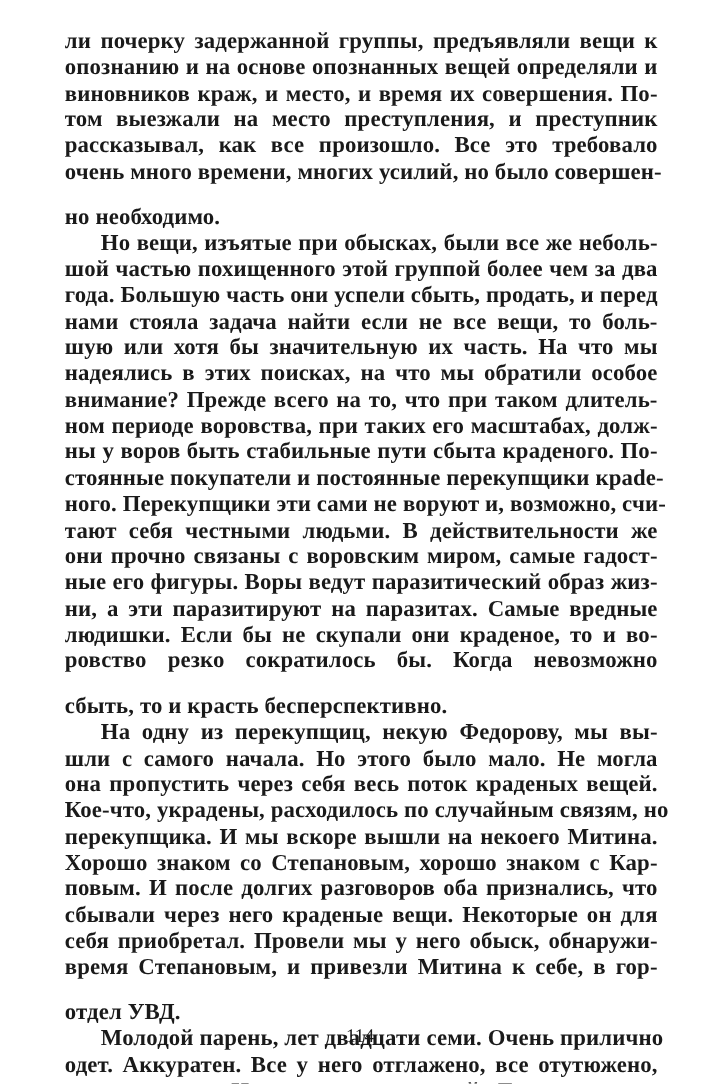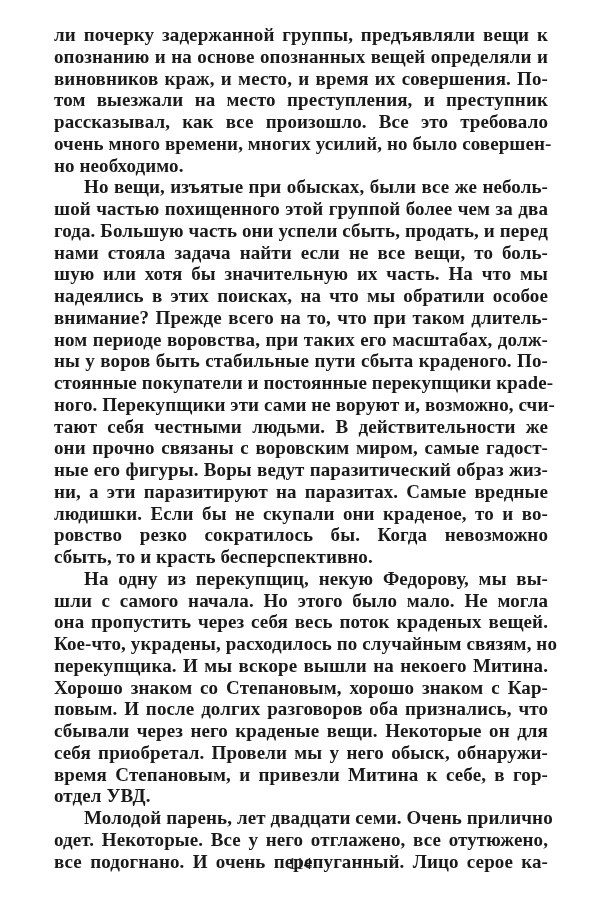--- a/index.html
+++ b/index.html
@@ -26,20 +26,21 @@
       height: 21.75px;
       line-height: 21.75px;
       white-space: nowrap;
       text-align: justify;
       text-align-last: justify;
       letter-spacing: 0.1px;
       font-weight: bold;
     }
     .line.last {
       text-align-last: left;
+      margin-top: 16px;
     }
     .line.indent {
       padding-left: 30px;
     }
     .page-number {
       position: absolute;
       left: 0;
       width: 600px;
       top: 855px;
       text-align: center;
@@ -90,17 +91,17 @@
       <div class="line">перекупщика. И мы вскоре вышли на некоего Митина.</div>
       <div class="line">Хорошо знаком со Степановым, хорошо знаком с Кар-</div>
       <div class="line">повым. И после долгих разговоров оба признались, что</div>
       <div class="line">сбывали через него краденые вещи. Некоторые он для</div>
       <div class="line">себя приобретал. Провели мы у него обыск, обнаружи-</div>
       <div class="line">время Степановым, и привезли Митина к себе, в гор-</div>
       <div class="line last">отдел УВД.</div>
     </div>
     <div>
       <div class="line indent">Молодой парень, лет двадцати семи. Очень прилично</div>
-      <div class="line">одет. Некоторые. Все у него отглажено, все отутюжено,</div>
+      <div class="line">одет. Аккуратен. Все у него отглажено, все отутюжено,</div>
       <div class="line">все подогнано. И очень перепуганный. Лицо серое ка-</div>
     </div>
   </div>
 <div class="page-number">114</div>
 
 </body></html>

